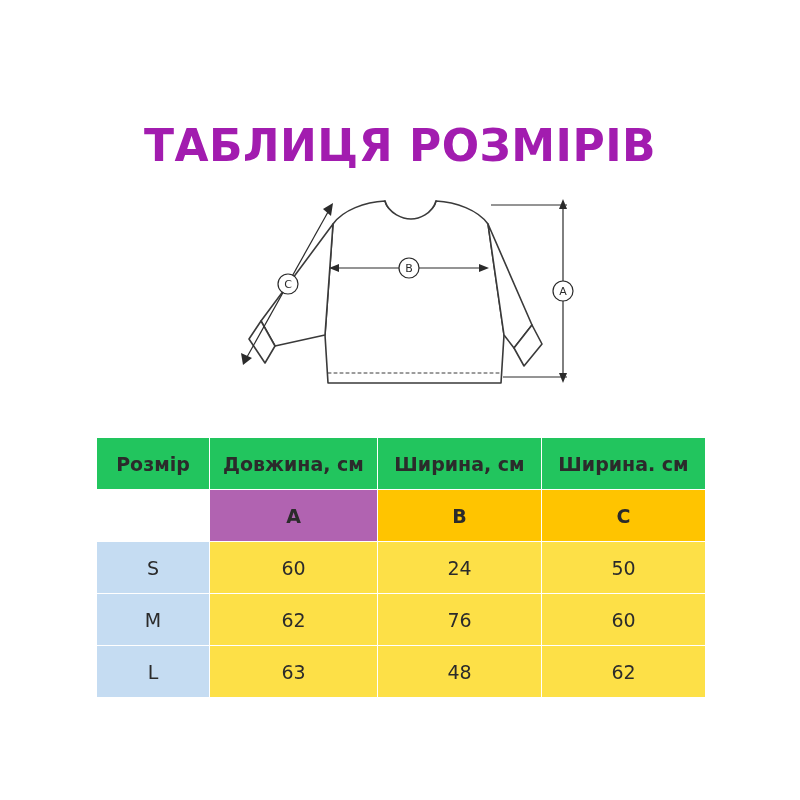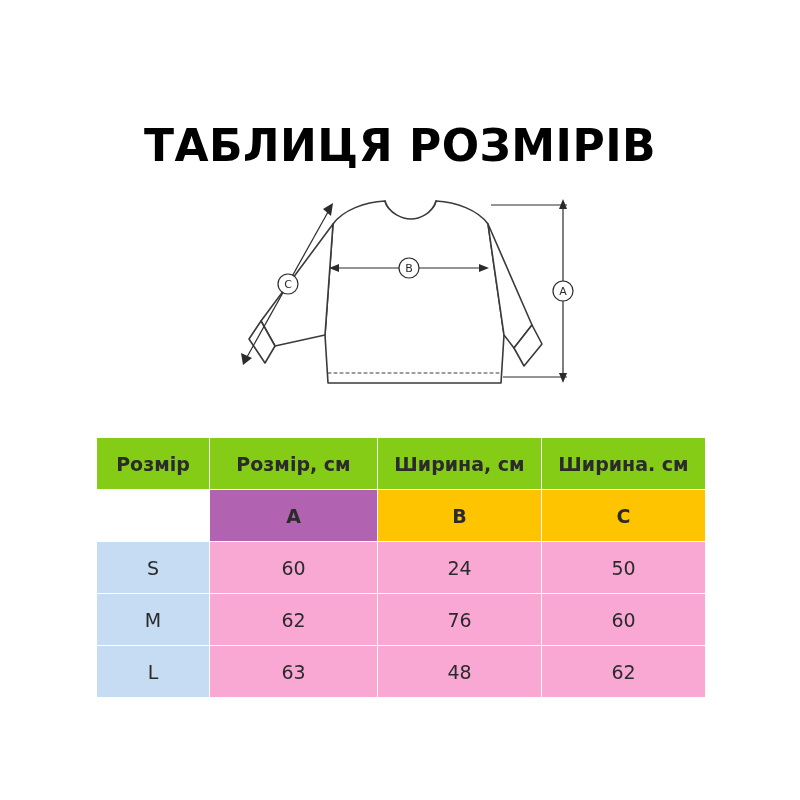--- a/index.html
+++ b/index.html
@@ -21,21 +21,21 @@
   }
   .title {
     position: absolute;
     top: 120px;
     left: 0;
     width: 800px;
     text-align: center;
     font-size: 44px;
     font-weight: bold;
     letter-spacing: 0.5px;
-    color: #000000;
+    color: #a21caf;
     font-family: "DejaVu Sans", sans-serif;
   }
   .diagram {
     position: absolute;
     top: 185px;
     left: 215px;
     width: 370px;
     height: 220px;
   }
   .table-wrap {
@@ -56,31 +56,31 @@
     color: #2b2b2b;
     height: 49px;
     font-family: "DejaVu Sans", sans-serif;
   }
   col.c-size { width: 113px; }
   col.c-len  { width: 168px; }
   col.c-wid  { width: 164px; }
   col.c-slv  { width: 164px; }
 
   .head-cell {
-    background: #84cc16;
+    background: #22c55e;
     font-weight: bold;
     font-size: 19px;
     height: 76px;
   }
   .blank-cell { background: #ffffff; }
   .letter-a { background: #b163b1; font-weight: bold; }
   .letter-b { background: #ffc400; font-weight: bold; }
   .letter-c { background: #ffc400; font-weight: bold; }
   .size-cell { background: #c5dcf2; }
-  .val-cell  { background: #f9a8d4; margin-top: 30px; }
+  .val-cell  { background: #fde047; margin-top: 30px; }
 
   svg { display: block; }
 </style>
 </head>
 <body>
 
 <div class="page">
 
   <div class="title">ТАБЛИЦЯ РОЗМІРІВ</div>
 
@@ -134,21 +134,21 @@
     <table class="size-table">
       <colgroup>
         <col class="c-size">
           <col class="c-len">
           <col class="c-wid">
           <col class="c-slv">
       </colgroup>
       <tbody>
         <tr>
           <td class="head-cell">Розмір</td>
-          <td class="head-cell">Розмір, см</td>
+          <td class="head-cell">Довжина, см</td>
           <td class="head-cell">Ширина, см</td>
           <td class="head-cell">Ширина. см</td>
         </tr>
         <tr>
           <td class="blank-cell"></td>
           <td class="letter-a">A</td>
           <td class="letter-b">B</td>
           <td class="letter-c">C</td>
         </tr>
         <tr>

